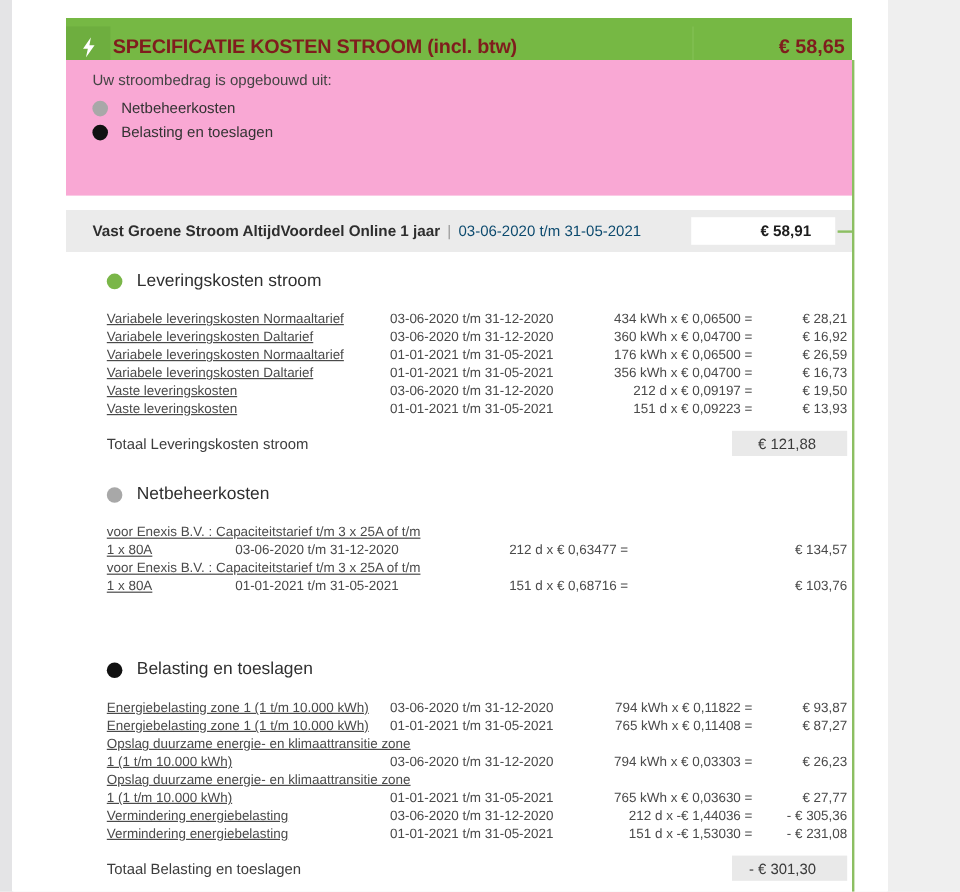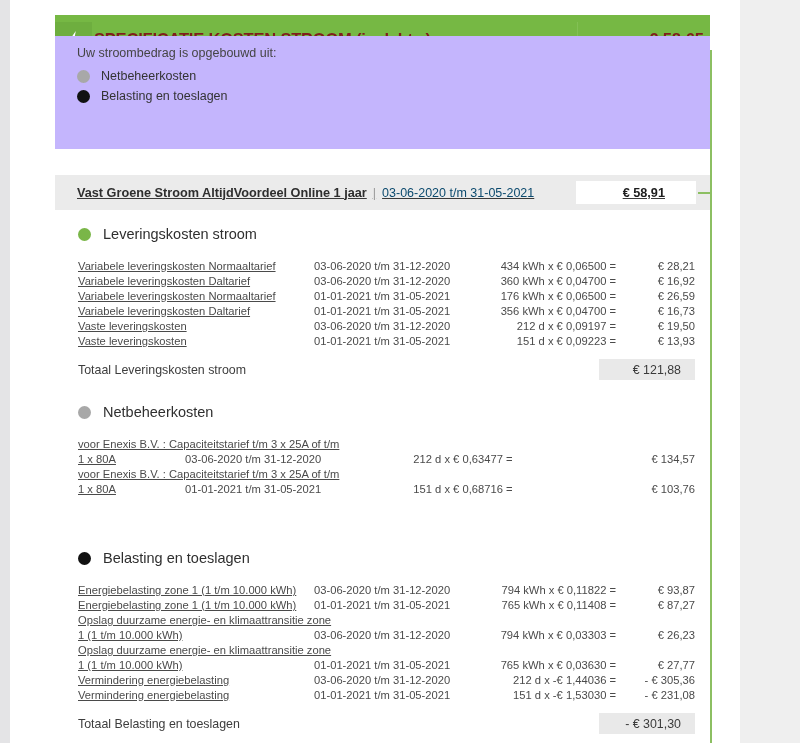--- a/index.html
+++ b/index.html
@@ -87,24 +87,24 @@
     text-align: right;
     padding-right: 6px;
     box-sizing: border-box;
     white-space: nowrap;
   }
 
   
   .legend-block {
     position: absolute;
     left: 45px;
-    top: 36px;
+    top: 50px;
     width: 655px;
     height: 113px;
-    background: #c4b5fd;
+    background: #f9a8d4;
   }
   .legend-intro {
     position: absolute;
     left: 22px;
     top: 10px;
     font-size: 12.5px;
     color: #444;
   }
   .legend-list {
     position: absolute;
@@ -133,21 +133,20 @@
   
   .product-bar {
     position: absolute;
     left: 45px;
     top: 175px;
     width: 655px;
     height: 35px;
     background: #ebebeb;
     display: flex;
     align-items: center;
-    text-decoration: underline;
   }
   .product-name {
     margin-left: 22px;
     font-size: 12.7px;
     font-weight: bold;
     color: #2e2e2e;
     white-space: nowrap;
   }
   .product-sep {
     margin: 0 6px;
@@ -161,21 +160,21 @@
   }
   .product-bar .pb-spacer { flex: 1 1 auto; }
   .product-amount-box {
     width: 120px;
     height: 23px;
     background: #ffffff;
     margin-right: 14px;
     display: flex;
     align-items: center;
     justify-content: flex-end;
-    padding-right: 31px;
+    padding-right: 20px;
     box-sizing: border-box;
   }
   .product-amount {
     font-size: 12.7px;
     font-weight: bold;
     color: #1d1d1d;
     white-space: nowrap;
   }
 
   
@@ -192,21 +191,21 @@
     left: 688px;
     top: 192px;
     width: 12px;
     height: 2px;
     background: #8cbf62;
   }
 
   
   .section {
     position: absolute;
-    left: 46px;
+    left: 57px;
     width: 655px;
   }
   .section-head {
     display: flex;
     align-items: center;
     height: 24px;
     padding-left: 22px;
     box-sizing: border-box;
   }
   .section-dot {
@@ -256,21 +255,21 @@
     white-space: nowrap;
   }
   .total-row .tr-spacer { flex: 1 1 auto; }
   .total-box {
     width: 96px;
     height: 21px;
     background: #e9e9e9;
     display: flex;
     align-items: center;
     justify-content: flex-end;
-    padding-right: 14px;
+    padding-right: 26px;
     box-sizing: border-box;
     margin-right: 16px;
   }
   .total-amount {
     font-size: 12.4px;
     color: #3a3a3a;
     white-space: nowrap;
   }
 </style>
 </head>

